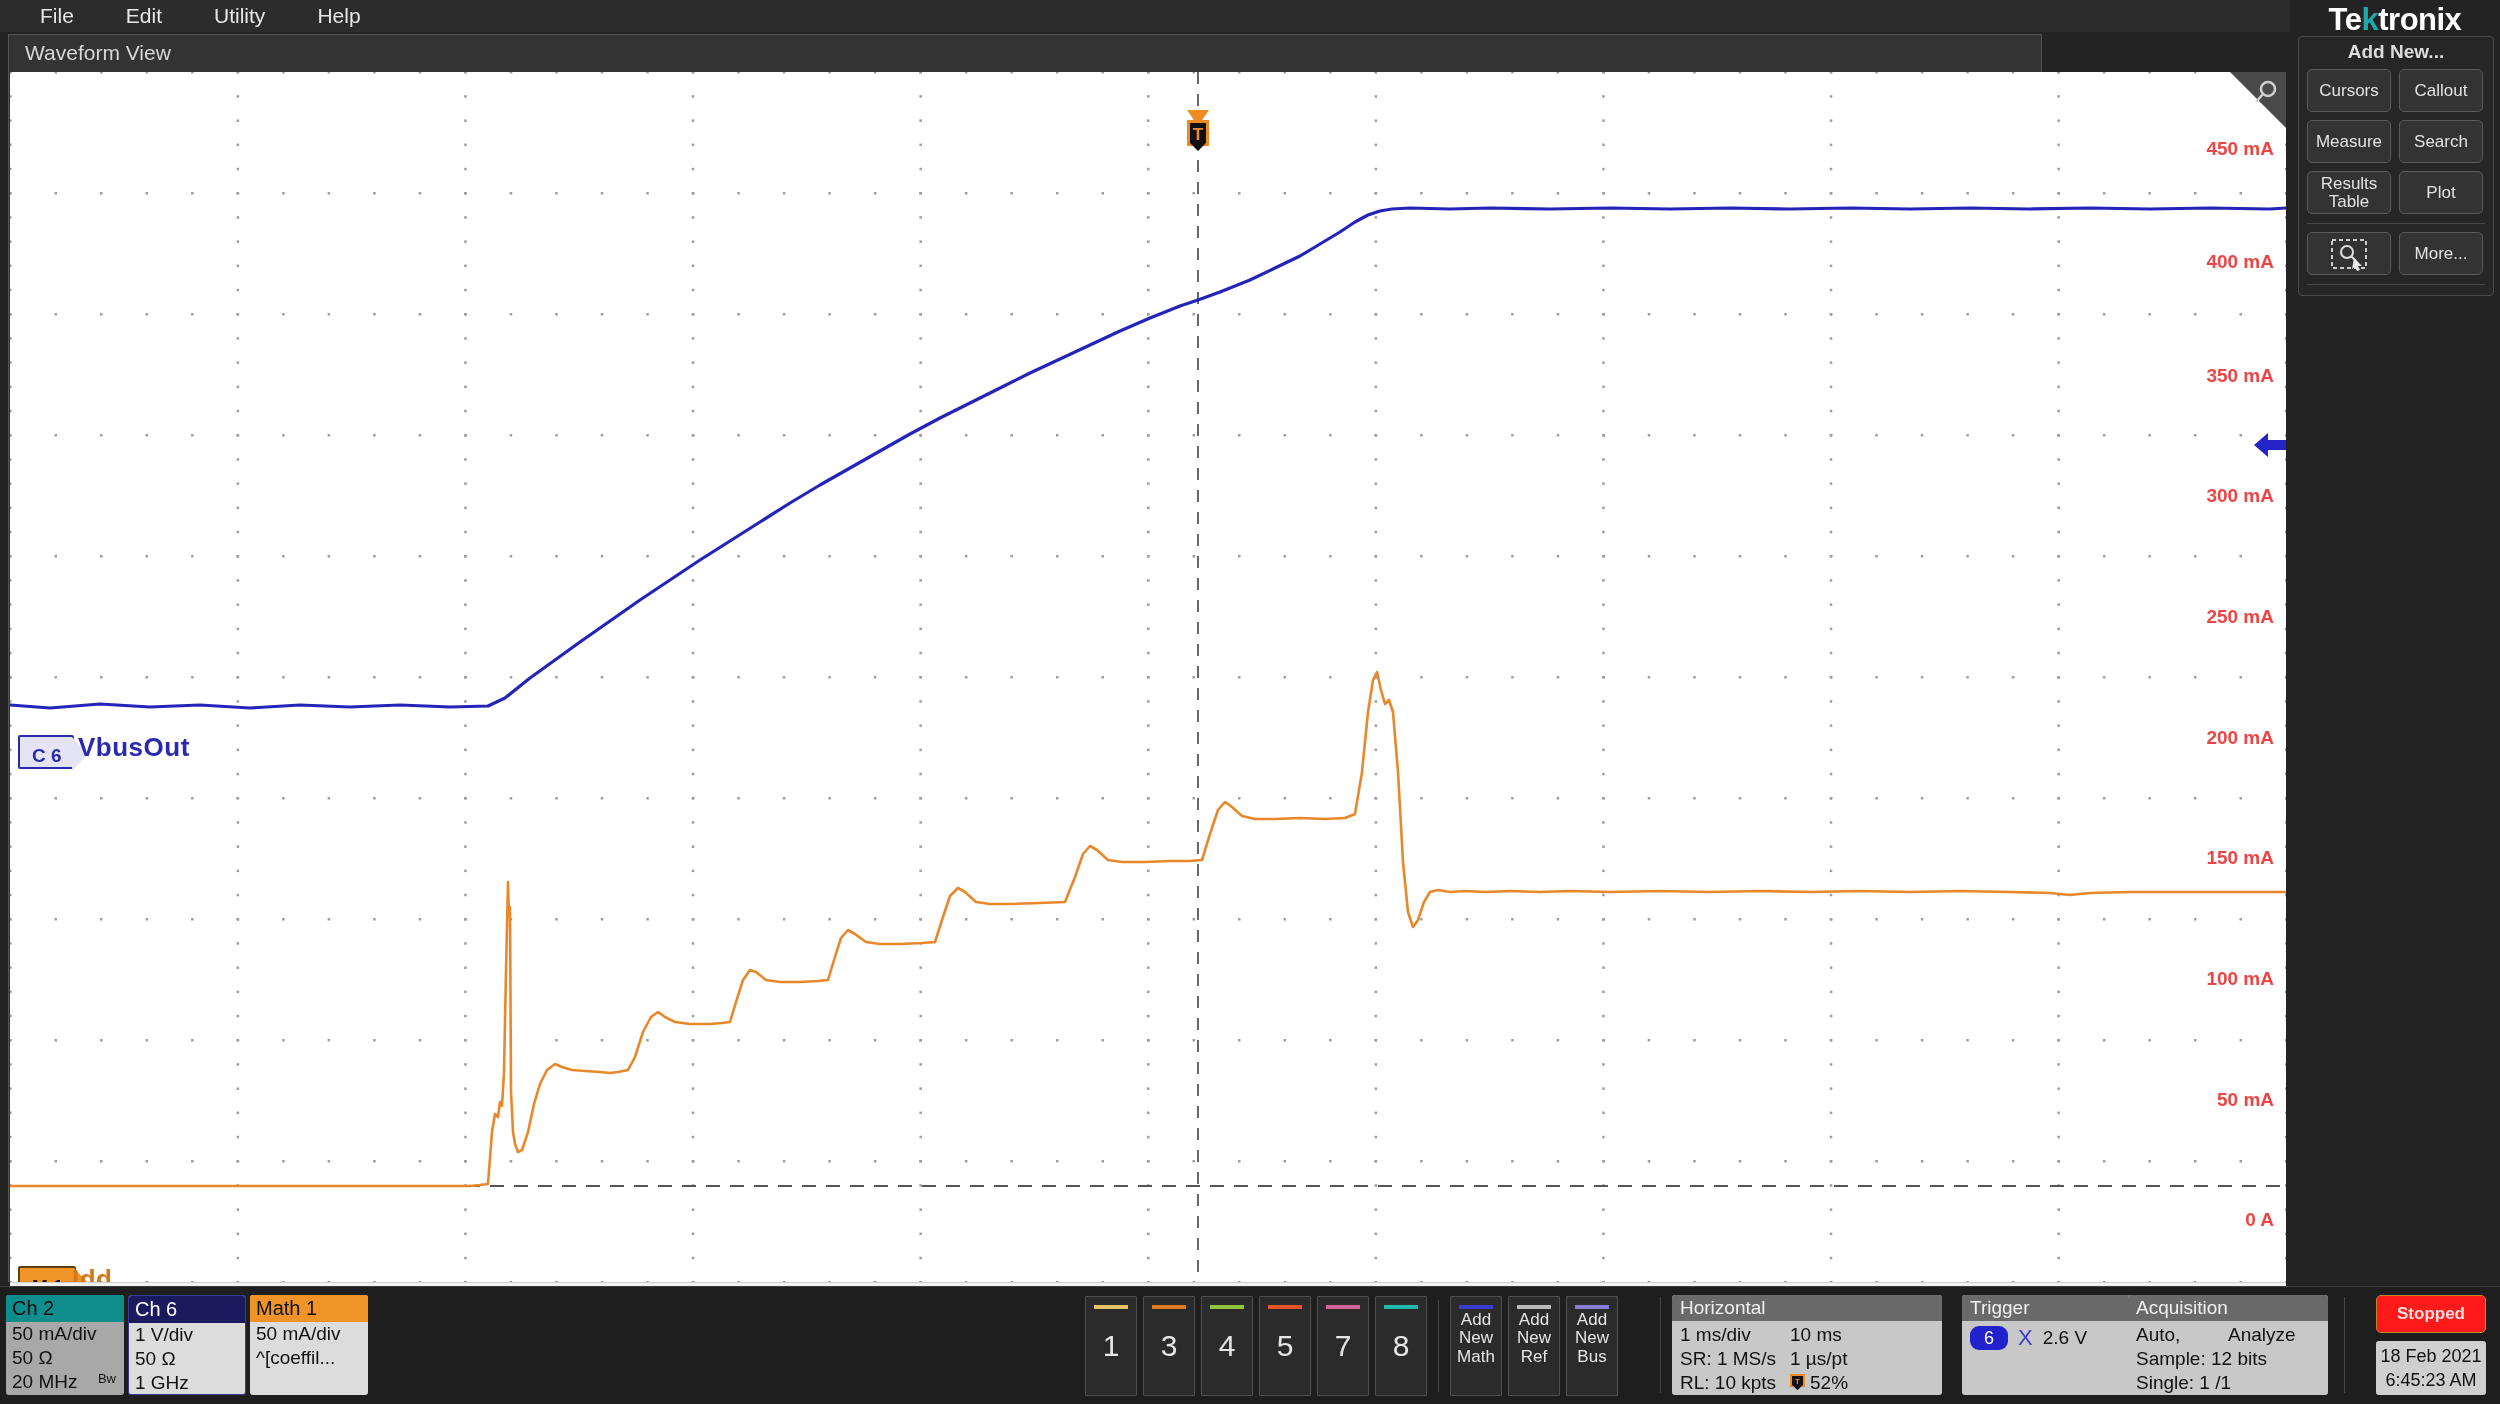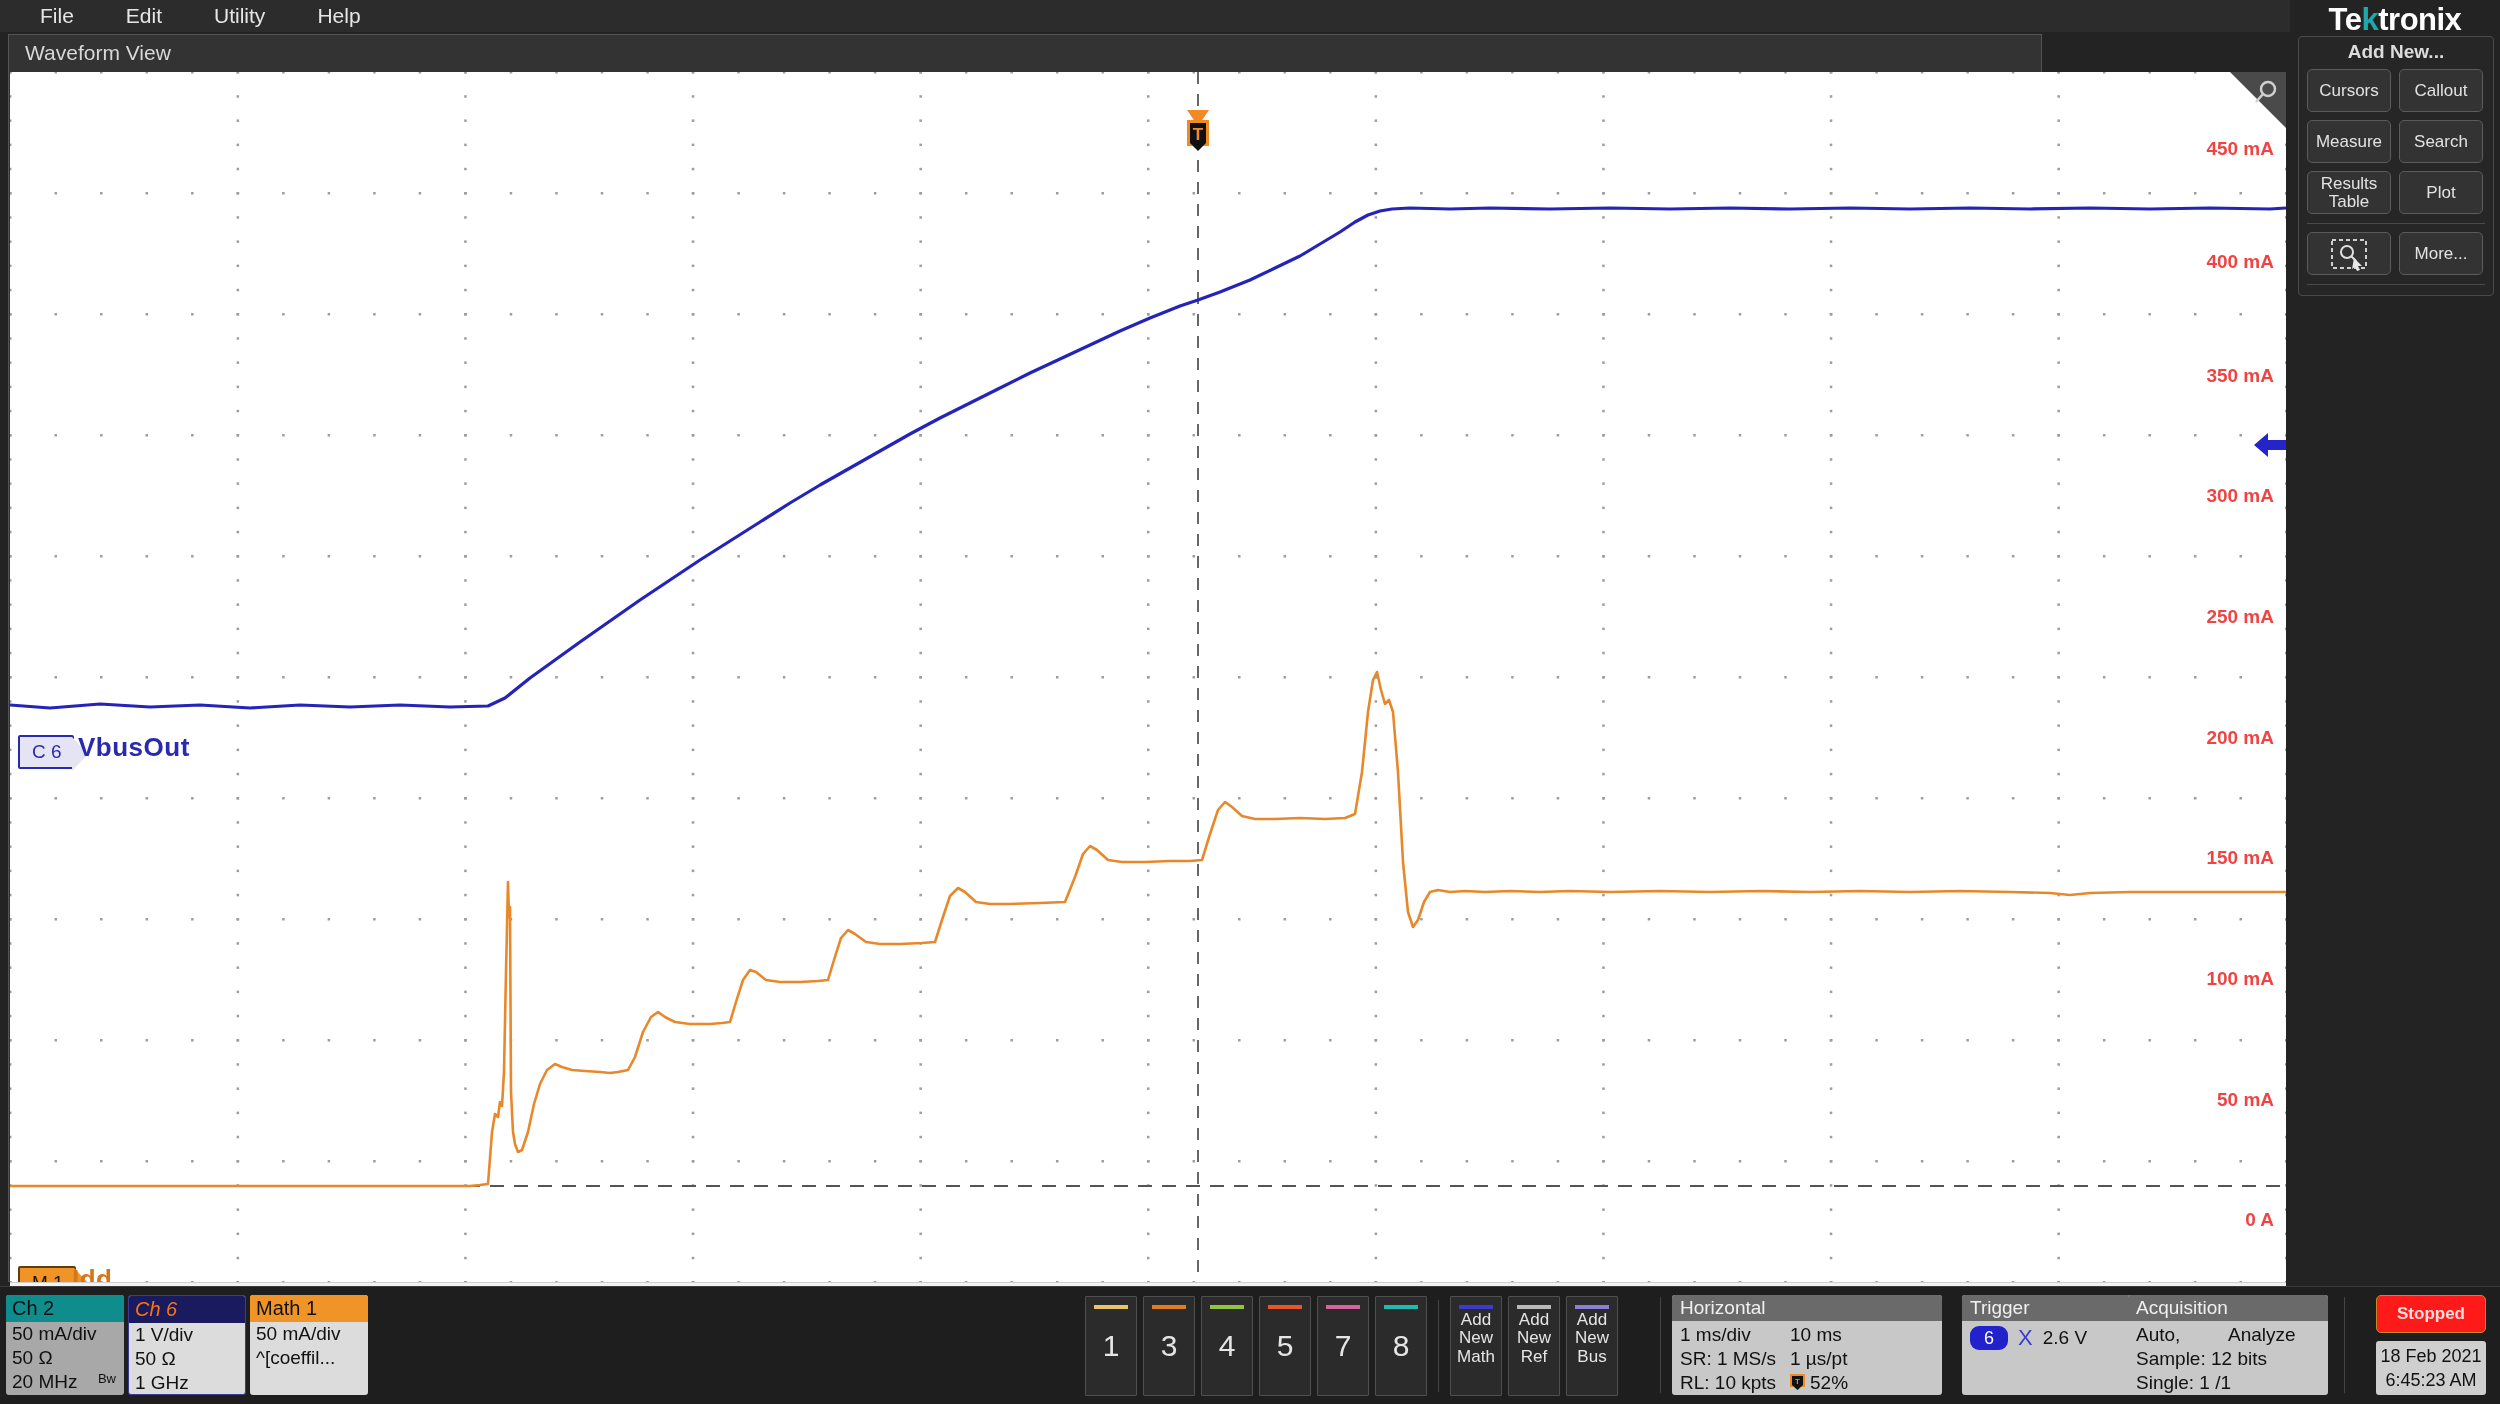--- a/index.html
+++ b/index.html
@@ -47,22 +47,22 @@
 
   
   .plot {
     position: absolute; left: 1px; top: 37px; width: 2276px; height: 1210px;
     background: #ffffff; overflow: hidden;
   }
   .plot svg { display: block; }
 
   
   .wbadge {
-    position: absolute; height: 34px; display: flex; align-items: center;
-    font-size: 19px; font-weight: normal; padding: 0 10px 0 12px;
+    position: absolute; height: 34px; display: flex; align-items: flex-end;
+    font-size: 19px; font-weight: bold; padding: 0 10px 0 12px;
   }
   .wbadge .tip {
     position: absolute; right: -16px; top: 0; width: 0; height: 0;
     border-top: 17px solid transparent; border-bottom: 17px solid transparent;
   }
   .badge-c6 {
     left: 8px; top: 663px; background: #e4e4f5; border: 2px solid #2a2ab0;
     color: #2a2ab0; border-radius: 2px;
   }
   .badge-c6 .tip { border-left: 16px solid #e4e4f5; }
@@ -1477,21 +1477,21 @@
       <div class="hd" style="background:#0f8c8c; color:#111;">Ch 2</div>
       <div class="ln">50 mA/div</div>
       <div class="ln">50 Ω</div>
       <div class="ln" style="position:relative;">
         <span>20 MHz</span>
         <span style="position:absolute; right:8px; top:-3px; font-size:13px;">Bw</span>
       </div>
     </div>
 
     <div class="chbadge" style="left:128px; background:#dcdcdc; border:1px solid #3a3a9a;">
-      <div class="hd" style="background:#1a1a5e; color:#f97316;font-style:italic;">Ch 6</div>
+      <div class="hd" style="background:#1a1a5e; color:#ffffff;">Ch 6</div>
       <div class="ln">1 V/div</div>
       <div class="ln">50 Ω</div>
       <div class="ln">1 GHz</div>
     </div>
 
     <div class="chbadge" style="left:250px; background:#dcdcdc;">
       <div class="hd" style="background:#f09427; color:#111;">Math 1</div>
       <div class="ln">50 mA/div</div>
       <div class="ln">^[coeffil...</div>
     </div>

